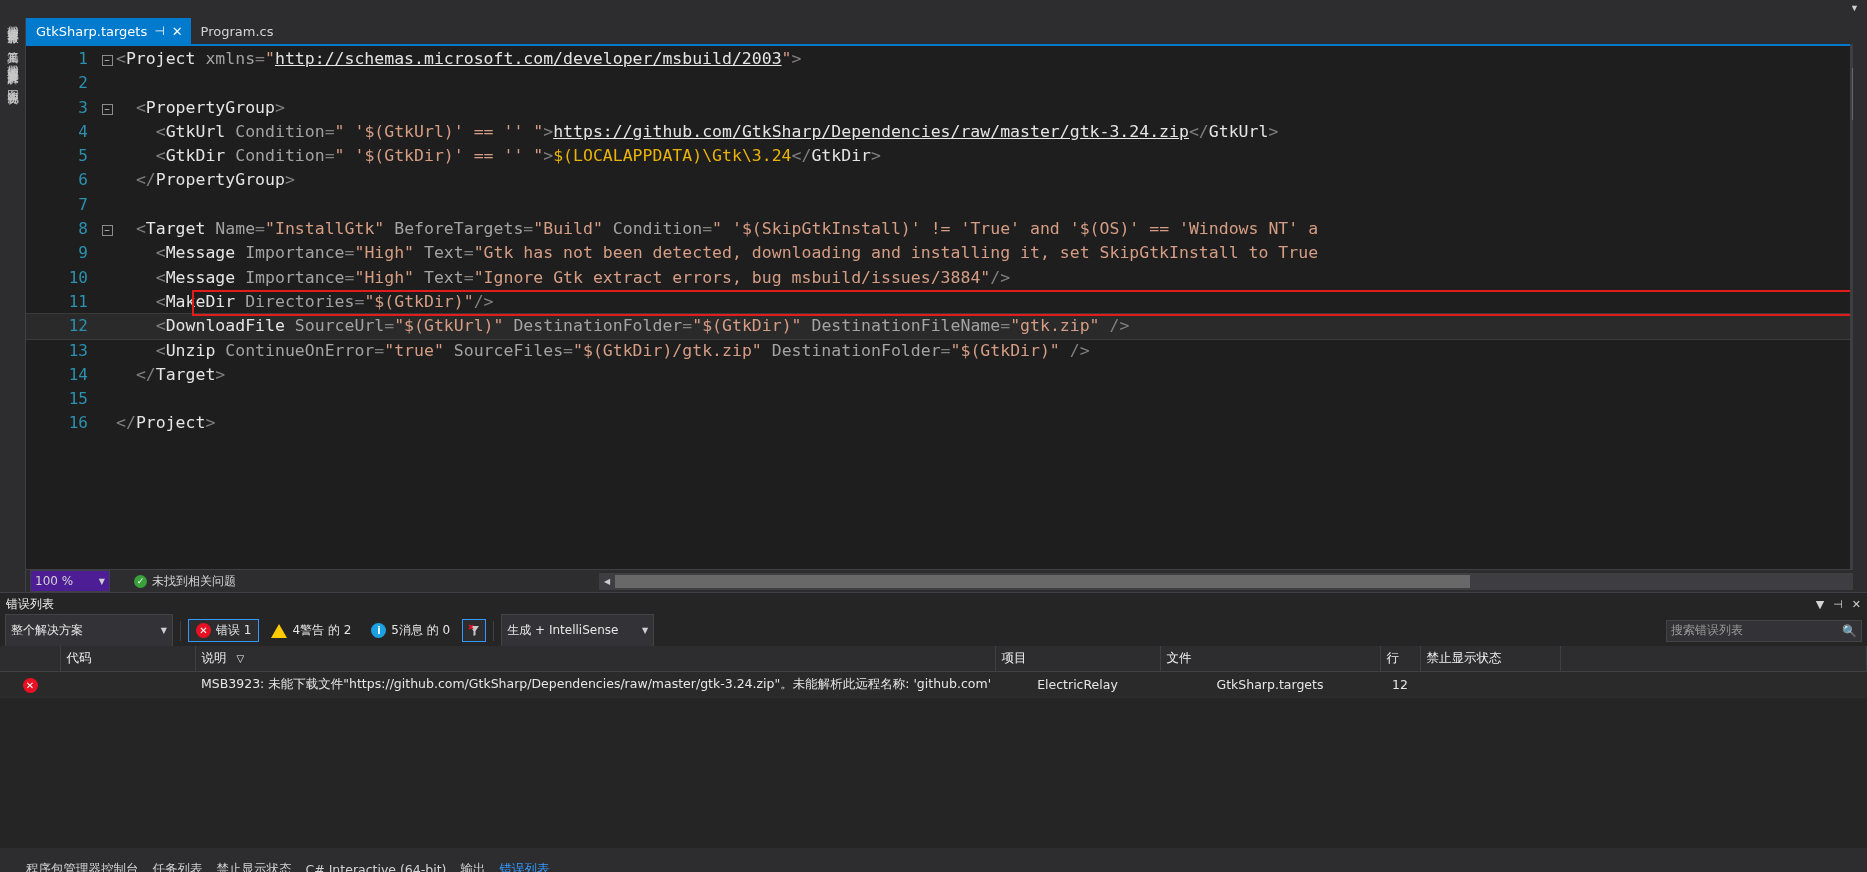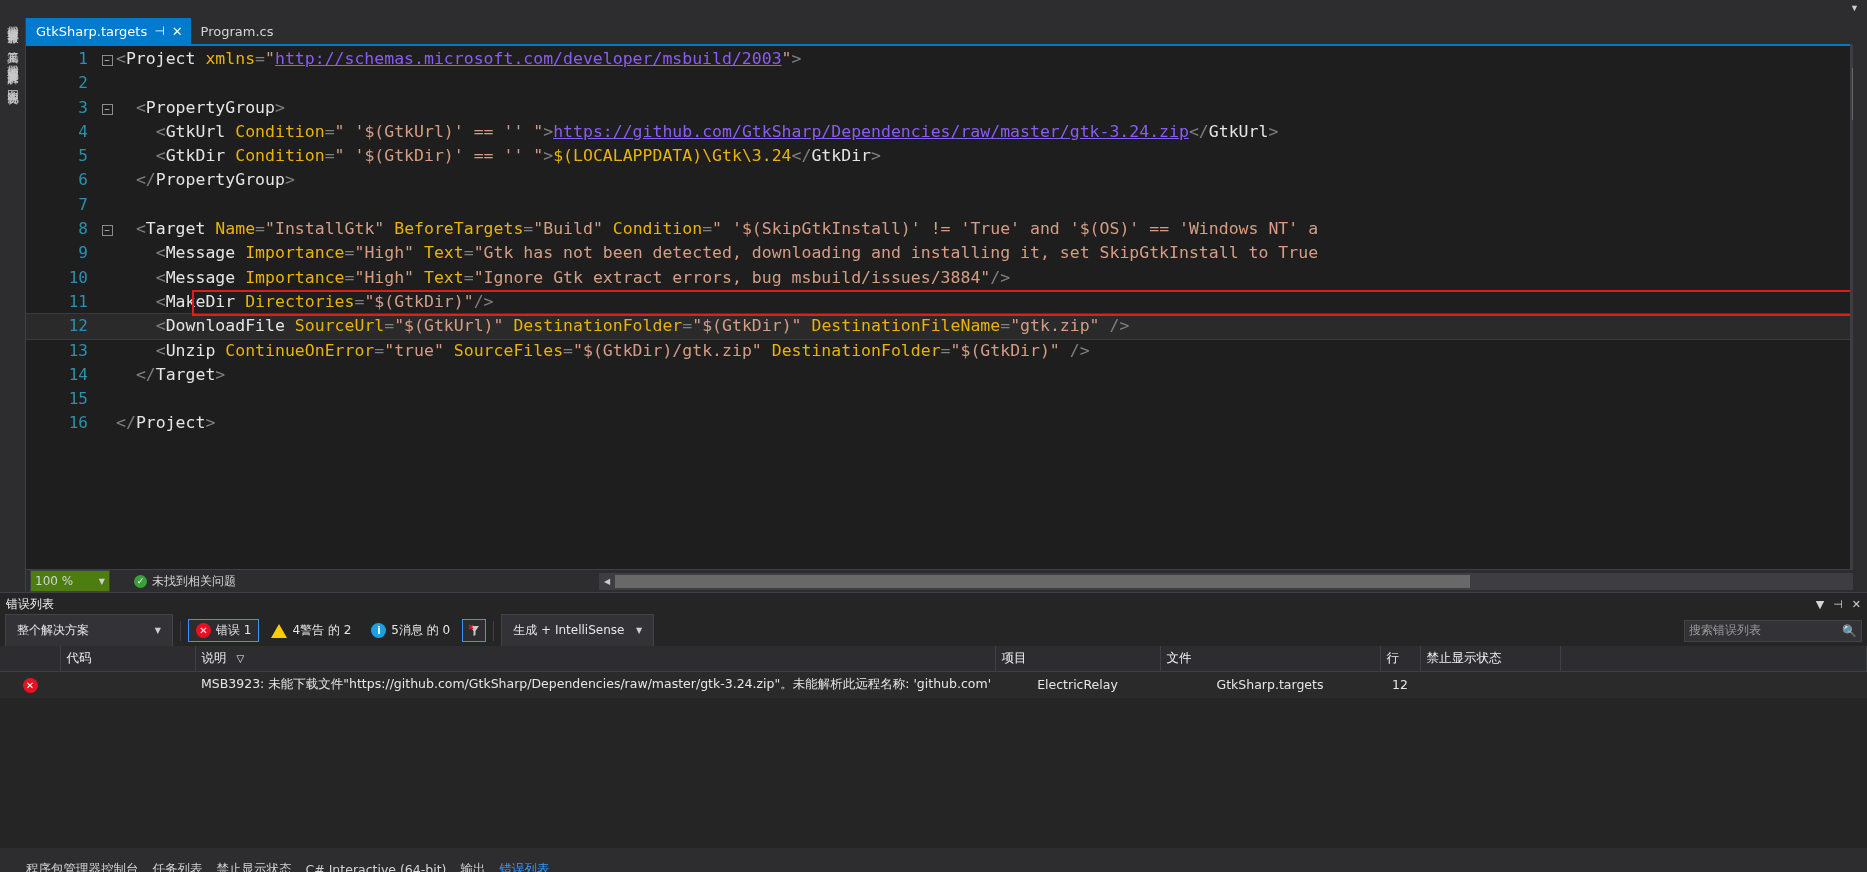--- a/index.html
+++ b/index.html
@@ -68,24 +68,24 @@
   }
   .ln .glyph {
     width: 18px; flex: 0 0 18px; text-align: center;
     color: #8c8c8c; font-size: 13px; position: relative;
   }
   .ln .txt { flex: 1 1 auto; color: #d4d4d4; }
   .row-outline { background: #2a2a2a; outline: 1px solid #3a3a3a; }
 
   
   .tg  { color: #e5e5e5; }   
-  .pn  { color: #eab308; }   
+  .pn  { color: #a3a3a3; }   
   .st  { color: #d69d85; }   
   .br  { color: #808080; }   
-  .lk  { color: #8b5cf6; text-decoration: underline; }
+  .lk  { color: #e5e5e5; text-decoration: underline; }
   .pl  { color: #eab308; }   
 
   .redbox {
     position: absolute; border: 2px solid #e21b1b; pointer-events: none;
     left: 166px; top: 246px; width: 1697px; height: 26px;
   }
 
   .collapse {
     display: inline-block; width: 11px; height: 11px;
     border: 1px solid #8c8c8c; color: #c8c8c8; font-size: 9px;
@@ -107,21 +107,21 @@
   .ed-mark-red { position: absolute; right: 3px; top: 128px; width: 9px; height: 4px; background: #e21b1b; }
 
   
   .ed-status {
     position: absolute; left: 0; right: 0; bottom: 0; height: 23px;
     background: #2d2d30; border-top: 1px solid #3f3f46;
     display: flex; align-items: center; font-size: 12px; color: #d4d4d4;
     font-family: "DejaVu Sans", sans-serif;
   }
   .zoombox {
-    width: 80px; height: 22px; margin-left: 4px; background: #4d7c0f;
+    width: 80px; height: 22px; margin-left: 4px; background: #4c1d95;
     border: 1px solid #3f3f46; display: flex; align-items: center;
     justify-content: space-between; padding: 0 4px; cursor: pointer;
   }
   .ok-dot {
     display: inline-block; width: 13px; height: 13px; border-radius: 50%;
     background: #39a03a; color: #fff; font-size: 9px; line-height: 13px;
     text-align: center; margin-right: 5px;
   }
   .hscroll {
     margin-left: auto; height: 17px; background: #3e3e42; position: relative;
@@ -141,21 +141,21 @@
     font-size: 12px; color: #f1f1f1; font-family: "DejaVu Sans", sans-serif;
   }
   .err-title .tools { margin-left: auto; display: flex; gap: 9px; color: #d4d4d4; font-size: 11px; }
   .err-toolbar {
     height: 29px; display: flex; align-items: center; gap: 4px;
     padding: 0 5px; background: #252526;
   }
   .combo {
     height: 34px; background: #333337; border: 1px solid #434346;
     display: flex; align-items: center; justify-content: space-between;
-    padding: 0 11px; font-size: 12px; color: #e6e6e6; cursor: pointer;
+    padding: 0 5px; font-size: 12px; color: #e6e6e6; cursor: pointer;
     font-family: "DejaVu Sans", sans-serif;
   }
   .combo .cv { overflow: hidden; white-space: nowrap; }
   .combo .ca { font-size: 8px; color: #cfcfcf; margin-left: 6px; }
   .sep-v { width: 1px; height: 20px; background: #3f3f46; margin: 0 3px; }
   .sevbtn {
     height: 23px; display: flex; align-items: center; gap: 5px;
     padding: 0 7px; font-size: 12px; color: #e6e6e6; cursor: pointer;
     font-family: "DejaVu Sans", sans-serif; border: 1px solid transparent;
   }
@@ -168,21 +168,21 @@
     width: 0; height: 0; border-radius: 0; background: transparent;
     border-left: 8px solid transparent; border-right: 8px solid transparent;
     border-bottom: 14px solid #ffcc00; position: relative;
   }
   .filterbtn {
     width: 24px; height: 23px; border: 1px solid #3399ff; background: #2d2d30;
     display: flex; align-items: center; justify-content: center; cursor: pointer;
     position: relative;
   }
   .search-box {
-    margin-left: auto; width: 178px; height: 22px; background: #333337;
+    margin-left: auto; width: 196px; height: 22px; background: #333337;
     border: 1px solid #434346; display: flex; align-items: center;
     padding: 0 4px; font-size: 12px; color: #9a9a9a;
     font-family: "DejaVu Sans", sans-serif;
   }
   .search-box .mag { margin-left: auto; color: #cfcfcf; font-size: 12px; }
 
   table.errtbl { width: 100%; border-collapse: collapse; table-layout: fixed; }
   table.errtbl th {
     background: #2d2d30; color: #f1f1f1; font-weight: normal;
     font-size: 12.5px; text-align: left; padding: 4px 6px; height: 24px;

